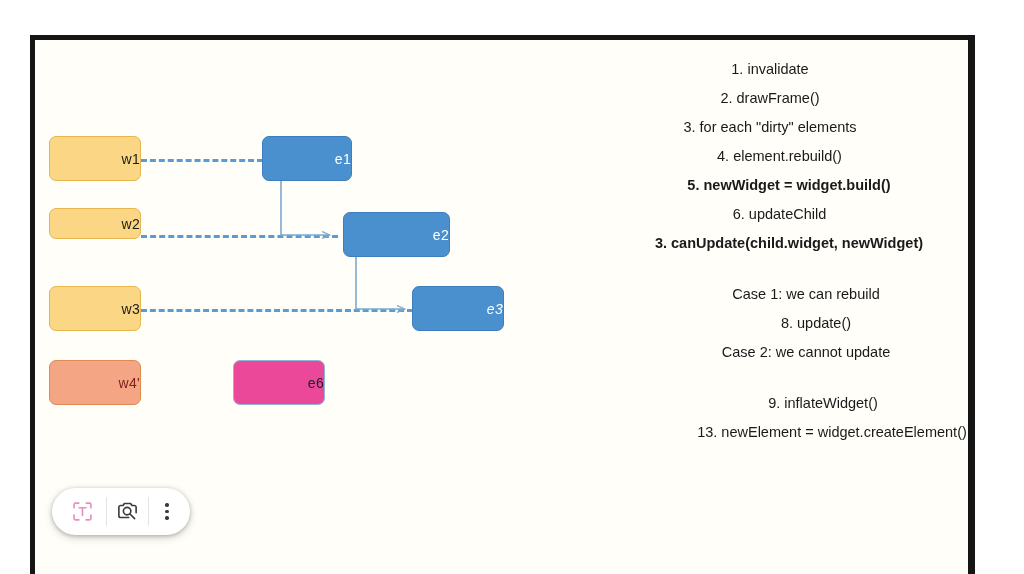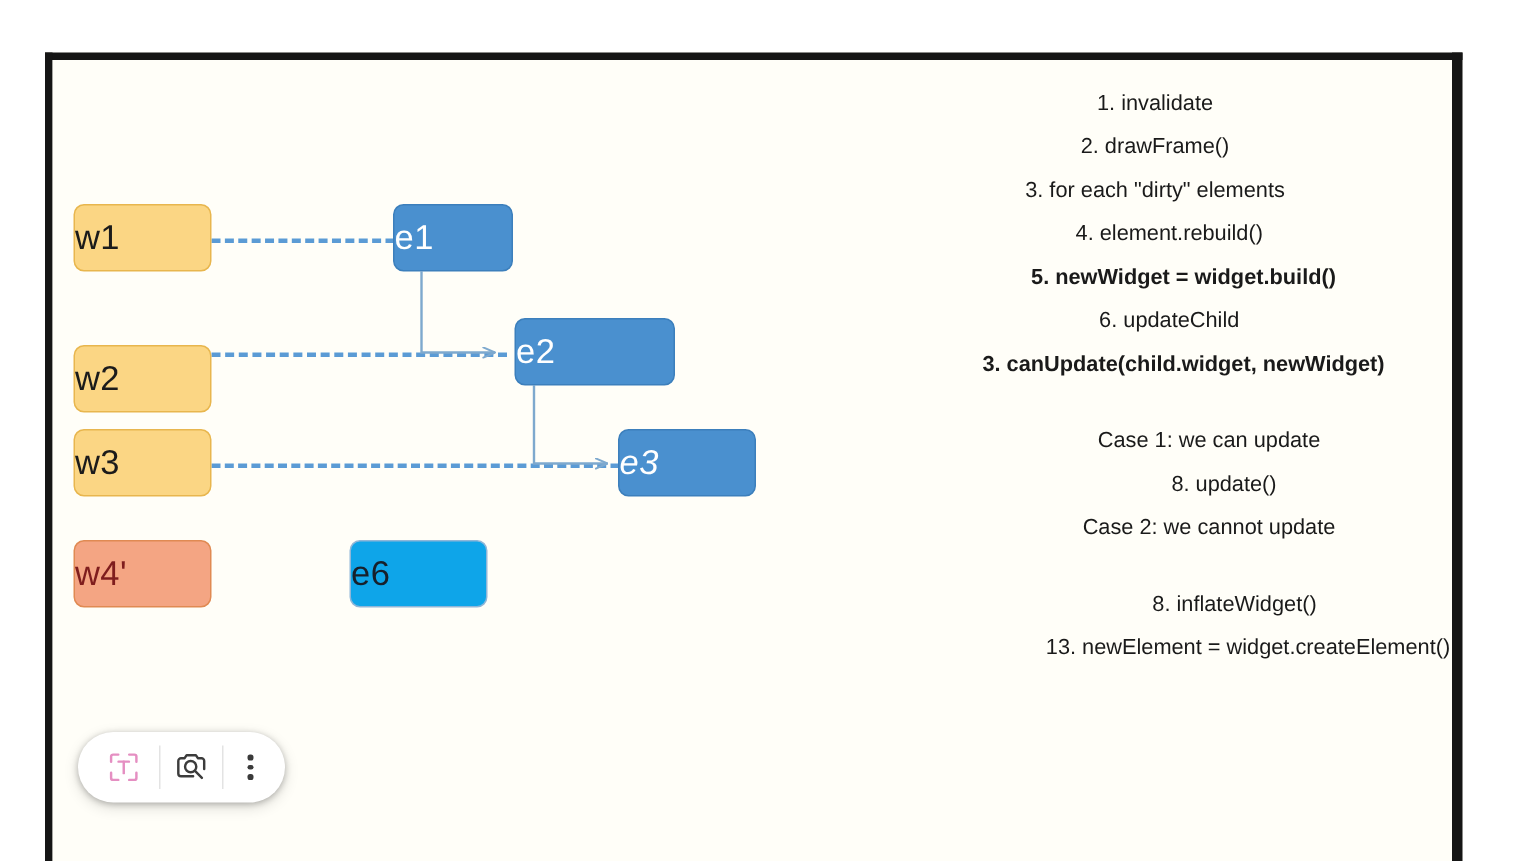--- a/index.html
+++ b/index.html
@@ -35,42 +35,42 @@
     background: #FFFEF8;
   }
 
   
   .node {
     position: absolute;
     box-sizing: border-box;
     border-radius: 7px;
     display: flex;
     align-items: center;
-    justify-content: flex-start;
-    font-size: 23px;
+    justify-content: flex-end;
+    font-size: 14px;
     letter-spacing: .3px;
     user-select: none;
   }
   .node-widget {
     background: #FBD684;
     border: 1px solid #E8B64E;
     color: #1b1b1b;
   }
   .node-widget-dirty {
     background: #F4A583;
     border: 1px solid #E08A53;
     color: #7f1d1d;
   }
   .node-element {
     background: #4A90CF;
     border: 1px solid #3C7FBC;
     color: #FFFFFF;
   }
   .node-element-light {
-    background: #0ea5e9;
+    background: #ec4899;
     border: 1px solid #8FB6D8;
     color: #17202b;
   }
 
   
   .dash-line {
     position: absolute;
     height: 0;
     border-top: 3px dashed #5B9BD5;
   }
@@ -175,30 +175,30 @@
 
       <path d="M 246,141 L 246,195 L 295,195" fill="none" stroke="#7EA9CE" stroke-width="1.6" marker-end="url(#arrowhead)"></path>
 
       <path d="M 321,217 L 321,269 L 370,269" fill="none" stroke="#7EA9CE" stroke-width="1.6" marker-end="url(#arrowhead)"></path>
     </svg>
 
     <div id="node-layer">
         <div class="node node-widget" style="left: 14px; top: 96px; width: 92px; height: 45px;">
           <span>w1</span>
         </div>
-        <div class="node node-widget" style="left: 14px; top: 190px; width: 92px; height: 45px;">
+        <div class="node node-widget" style="left: 14px; top: 168px; width: 92px; height: 31px;">
           <span>w2</span>
         </div>
         <div class="node node-widget" style="left: 14px; top: 246px; width: 92px; height: 45px;">
           <span>w3</span>
         </div>
         <div class="node node-widget-dirty" style="left: 14px; top: 320px; width: 92px; height: 45px;">
           <span>w4'</span>
         </div>
-        <div class="node node-element" style="left: 227px; top: 96px; width: 80px; height: 45px;">
+        <div class="node node-element" style="left: 227px; top: 96px; width: 90px; height: 45px;">
           <span>e1</span>
         </div>
         <div class="node node-element" style="left: 308px; top: 172px; width: 107px; height: 45px;">
           <span>e2</span>
         </div>
         <div class="node node-element" style="left: 377px; top: 246px; width: 92px; height: 45px; font-style: italic;">
           <span>e3</span>
         </div>
         <div class="node node-element-light" style="left: 198px; top: 320px; width: 92px; height: 45px;">
           <span>e6</span>
@@ -206,24 +206,24 @@
       </div>
 
     <div id="call-list">
         <div class="call-line ind-0">1. invalidate</div>
         <div class="call-line ind-0">2. drawFrame()</div>
         <div class="call-line ind-0">3. for each "dirty" elements</div>
         <div class="call-line ind-1">4. element.rebuild()</div>
         <div class="call-line ind-2">5. newWidget = widget.build()</div>
         <div class="call-line ind-1">6. updateChild</div>
         <div class="call-line ind-2">3. canUpdate(child.widget, newWidget)</div>
-        <div class="call-line ind-case spacer-before">Case 1: we can update</div>
+        <div class="call-line ind-case spacer-before">Case 1: we can rebuild</div>
         <div class="call-line ind-case-sub">8. update()</div>
         <div class="call-line ind-case">Case 2: we cannot update</div>
-        <div class="call-line ind-9 spacer-before">8. inflateWidget()</div>
+        <div class="call-line ind-9 spacer-before">9. inflateWidget()</div>
         <div class="call-line ind-10">13. newElement = widget.createElement()</div>
       </div>
 
     <div id="lens-toolbar">
       <div class="tool-btn">
         <svg width="23" height="23" viewBox="0 0 24 24" xmlns="http://www.w3.org/2000/svg">
           <g fill="none" stroke="#E58FC2" stroke-width="1.7" stroke-linecap="round" stroke-linejoin="round">
             <path d="M3.2 8.2 V4.6 A1.4 1.4 0 0 1 4.6 3.2 H8.2"></path>
             <path d="M15.8 3.2 H19.4 A1.4 1.4 0 0 1 20.8 4.6 V8.2"></path>
             <path d="M20.8 15.8 V19.4 A1.4 1.4 0 0 1 19.4 20.8 H15.8"></path>

